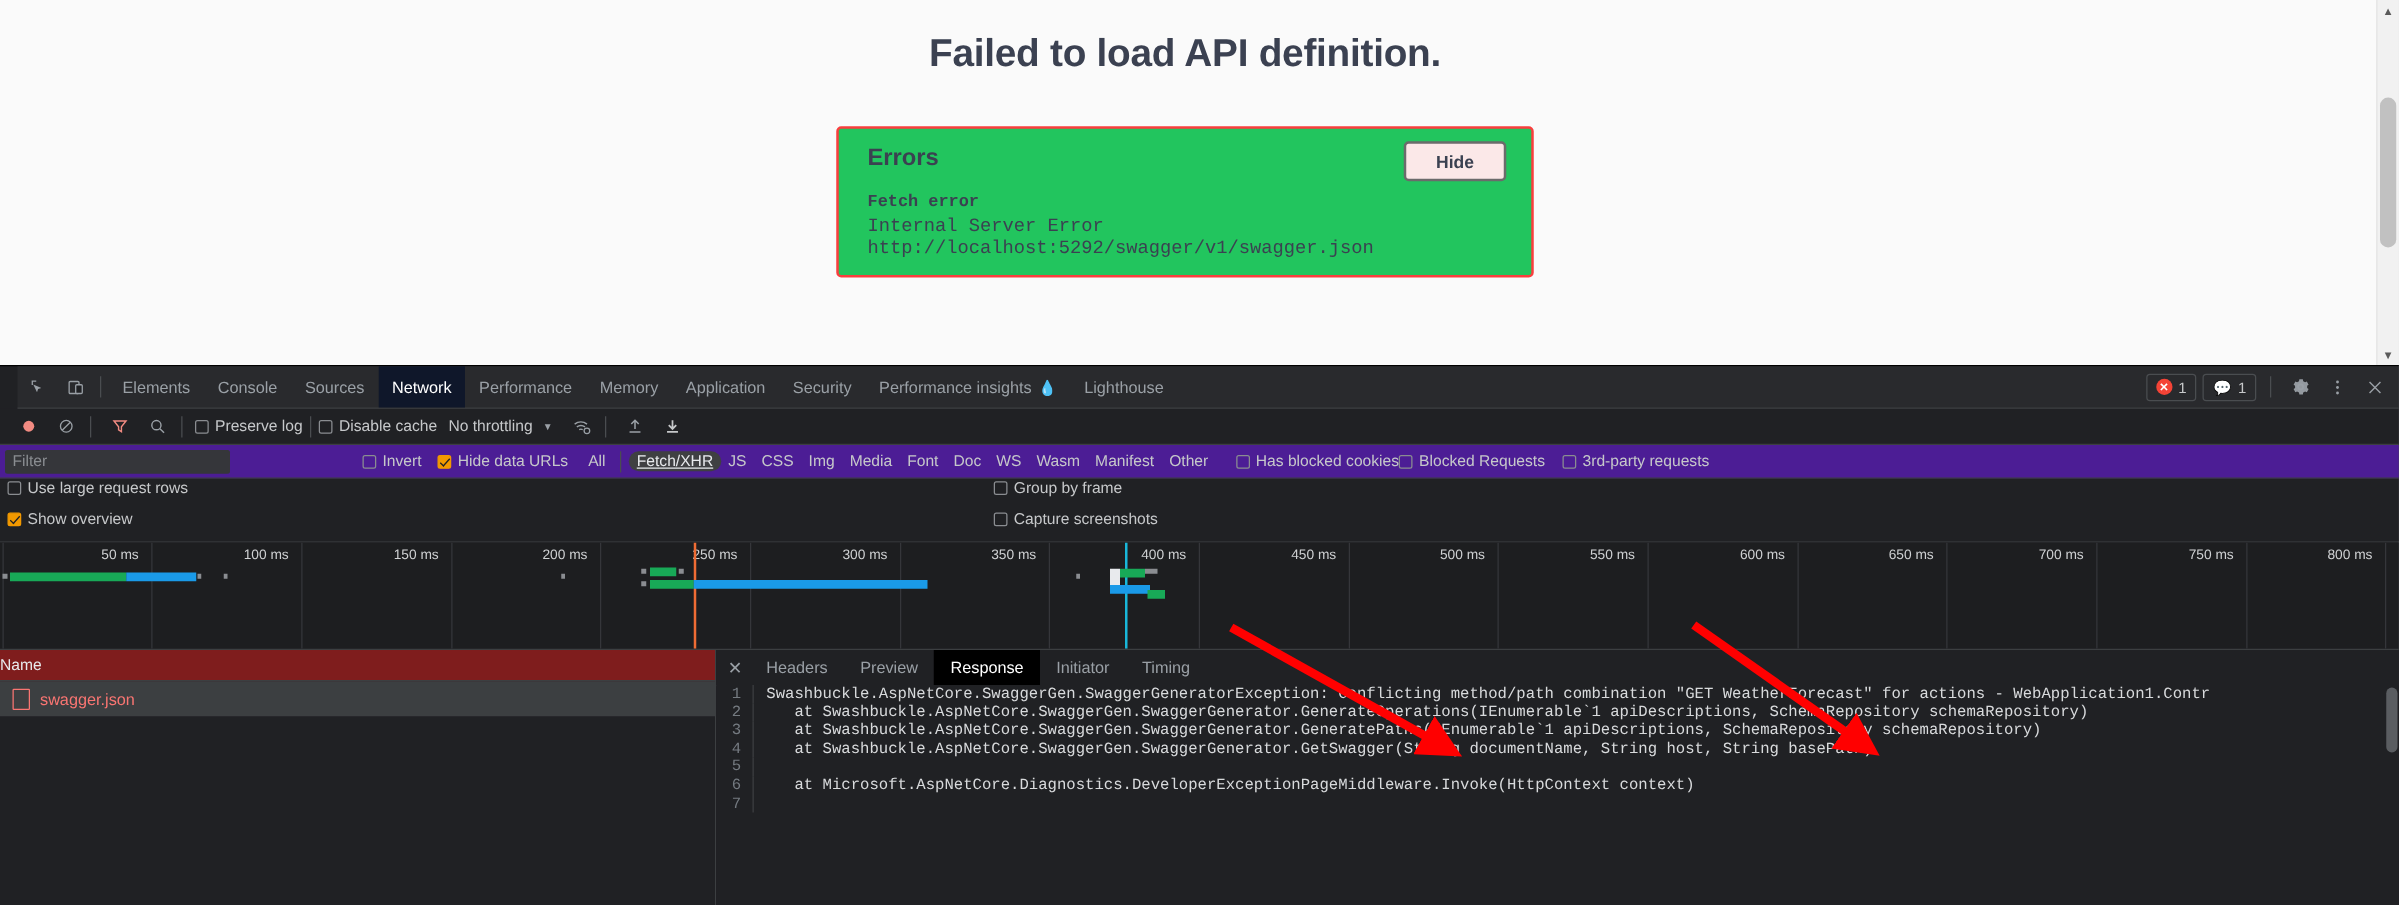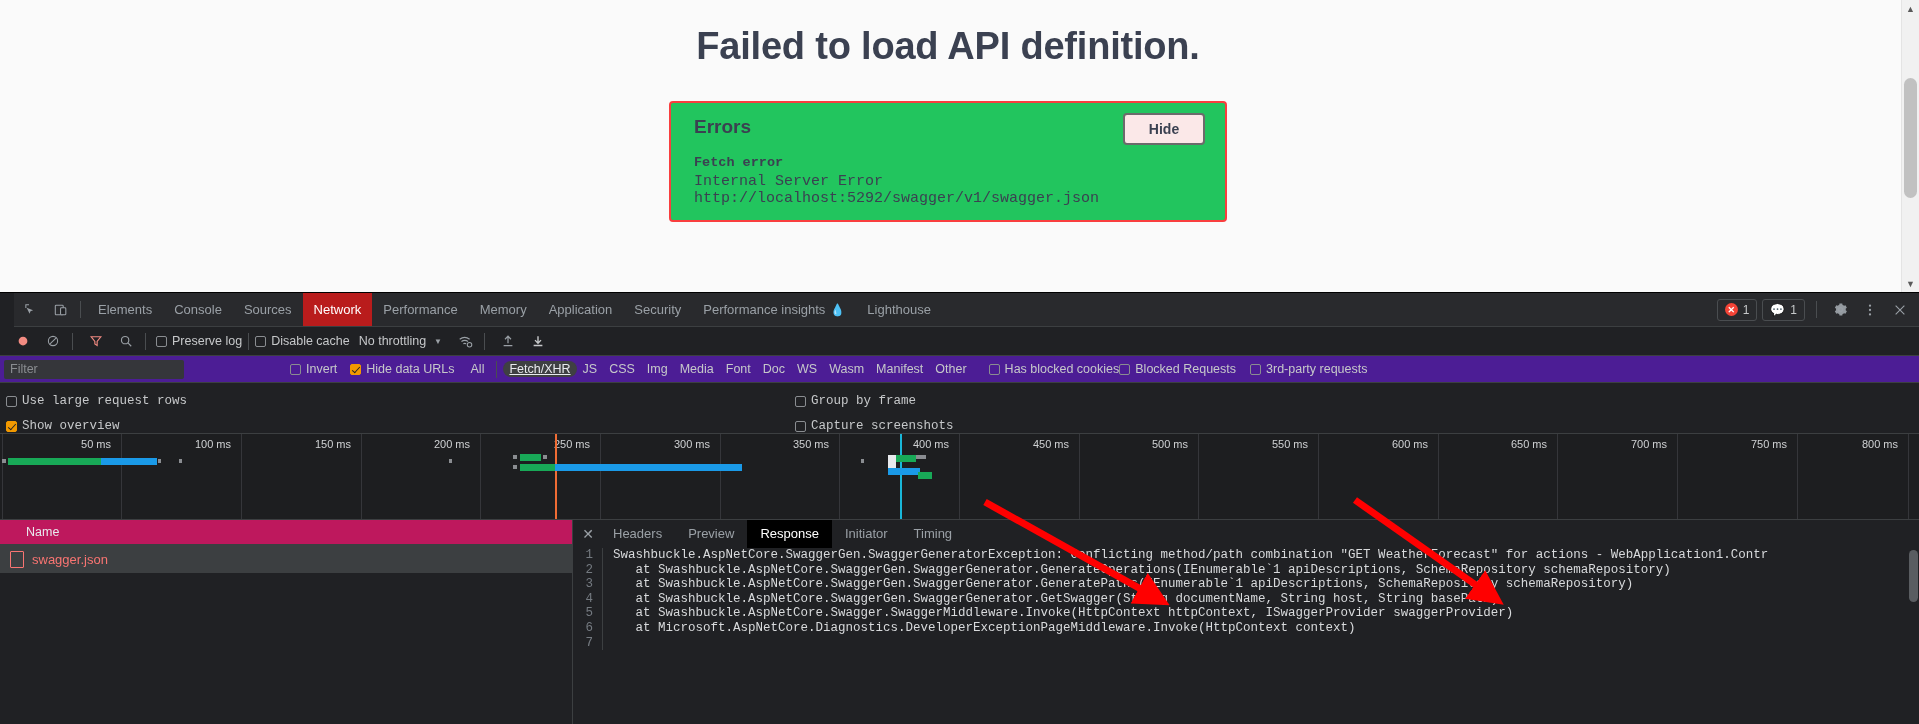--- a/index.html
+++ b/index.html
@@ -22,21 +22,21 @@
     position:absolute;right:2px;top:78px;width:13px;height:120px;
     background:#c1c1c1;border-radius:7px;
   }
   .sb-arrow{position:absolute;right:0;width:17px;height:17px;color:#5a5a5a;font-size:9px;
     display:flex;align-items:center;justify-content:center;}
   .sb-arrow.up{top:0;}
   .sb-arrow.down{bottom:0;}
 
   #failed-title{
     position:absolute;left:0;top:25px;width:1896px;text-align:center;
-    font-size:38px;font-weight:bold;color:#3b4151;letter-spacing:-.2px;
+    font-size:31px;font-weight:bold;color:#3b4151;letter-spacing:-.2px;
   }
   #errors-box{
     position:absolute;left:669px;top:101px;width:554px;height:117px;
     background:#22c55e;border:2px solid #f93e3e;border-radius:4px;
   }
   #errors-title{
     position:absolute;left:23px;top:13px;font-size:19px;font-weight:bold;color:#3b4151;
   }
   #hide-button{
     position:absolute;right:20px;top:10px;width:78px;height:28px;
@@ -67,21 +67,21 @@
   }
   .dt-iconbtn{
     width:26px;height:26px;margin-left:4px;display:flex;align-items:center;justify-content:center;
     cursor:pointer;border-radius:3px;color:#9aa0a6;
   }
   .vsep{width:1px;height:17px;background:#4a4d50;margin:0 6px;}
   .dt-tab{
     padding:0 11px;height:33px;line-height:33px;font-size:13px;color:#9aa0a6;cursor:pointer;
     white-space:nowrap;
   }
-  .dt-tab.active{background:#b91c1c;color:#fff;}
+  .dt-tab.active{background:#0f172a;color:#fff;}
   .dt-tab .beaker{margin-left:5px;font-size:12px;}
   #dt-tabstrip-right{
     position:absolute;right:6px;top:0;height:33px;display:flex;align-items:center;
   }
   .badge{
     height:20px;display:flex;align-items:center;gap:5px;padding:0 7px;
     border:1px solid #4a4d50;border-radius:3px;margin-right:5px;cursor:pointer;font-size:12px;color:#c6c8ca;
   }
   .dot-err{
     width:13px;height:13px;border-radius:50%;background:#f44336;color:#fff;
@@ -118,21 +118,21 @@
     width:168px;height:19px;margin-left:4px;background:#35363a;border:none;border-radius:2px;
     color:#c6c8ca;font-size:12.5px;padding:0 6px;outline:none;font-family:"Liberation Sans",sans-serif;
   }
   #filter-input::placeholder{color:#8a8d91;}
   .typebtn{
     padding:1px 6px;font-size:12.5px;color:#c6c8ca;cursor:pointer;border-radius:9px;white-space:nowrap;
   }
   .typebtn.active{background:#3f4042;color:#e8eaed;text-decoration:underline;}
 
   
-  .optrow{height:25px;display:flex;align-items:flex-end;background:#202124;font-family:Liberation Mono, monospace;}
+  .optrow{height:25px;display:flex;align-items:flex-start;background:#202124;}
   .optrow .left{margin-left:6px;}
   .optrow .right{position:absolute;left:795px;}
   #dt-optionsblock{position:relative;border-bottom:1px solid #3c3f41;}
 
   
   #overview{
     position:relative;height:85px;background:#1d1e20;border-bottom:1px solid #3c3f41;overflow:hidden;
   }
   .tickline{position:absolute;top:0;width:1px;height:85px;background:#35363a;}
   .ticklabel{position:absolute;top:4px;font-size:11px;color:#cfd1d3;transform:translateX(-100%);
@@ -144,22 +144,22 @@
   .redline{position:absolute;top:0;width:1.5px;height:85px;background:#ef6c34;}
   .blueline{position:absolute;top:0;width:1.5px;height:85px;background:#19b7d9;}
 
   
   #splitpane{position:relative;height:auto;}
   #reqlist{
     position:absolute;left:0;top:0;width:572px;height:246px;background:#202124;
     border-right:1px solid #3c3f41;
   }
   #reqlist-header{
-    height:24px;line-height:24px;padding-left:26px;font-size:12.5px;color:#e8eaed;
-    background:#be185d;border-bottom:1px solid #3c3f41;
+    height:24px;line-height:24px;padding-left:0;font-size:12.5px;color:#e8eaed;
+    background:#7f1d1d;border-bottom:1px solid #3c3f41;
   }
   .reqrow{
     height:28px;display:flex;align-items:center;gap:8px;padding-left:10px;font-size:13px;cursor:pointer;
   }
   .reqrow.selected{background:#3c3f41;}
   .reqrow .name{white-space:nowrap;overflow:hidden;text-overflow:ellipsis;}
   .docico{
     width:12px;height:15px;border:1.3px solid currentColor;border-radius:1px;flex:0 0 auto;
   }
   .c-red{color:#f97572;}
@@ -487,21 +487,20 @@
         <div class="codeline">
           <span class="lineno">3</span>
           <span class="codetext">   at Swashbuckle.AspNetCore.SwaggerGen.SwaggerGenerator.GeneratePaths(IEnumerable`1 apiDescriptions, SchemaRepository schemaRepository)</span>
         </div>
         <div class="codeline">
           <span class="lineno">4</span>
           <span class="codetext">   at Swashbuckle.AspNetCore.SwaggerGen.SwaggerGenerator.GetSwagger(String documentName, String host, String basePath)</span>
         </div>
         <div class="codeline">
           <span class="lineno">5</span>
-          <span class="codetext">   at Swashbuckle.AspNetCore.Swagger.SwaggerMiddleware.Invoke(HttpContext httpContext, ISwaggerProvider swaggerProvider)</span>
         </div>
         <div class="codeline">
           <span class="lineno">6</span>
           <span class="codetext">   at Microsoft.AspNetCore.Diagnostics.DeveloperExceptionPageMiddleware.Invoke(HttpContext context)</span>
         </div>
         <div class="codeline">
           <span class="lineno">7</span>
           <span class="codetext"></span>
         </div>
       </div>

